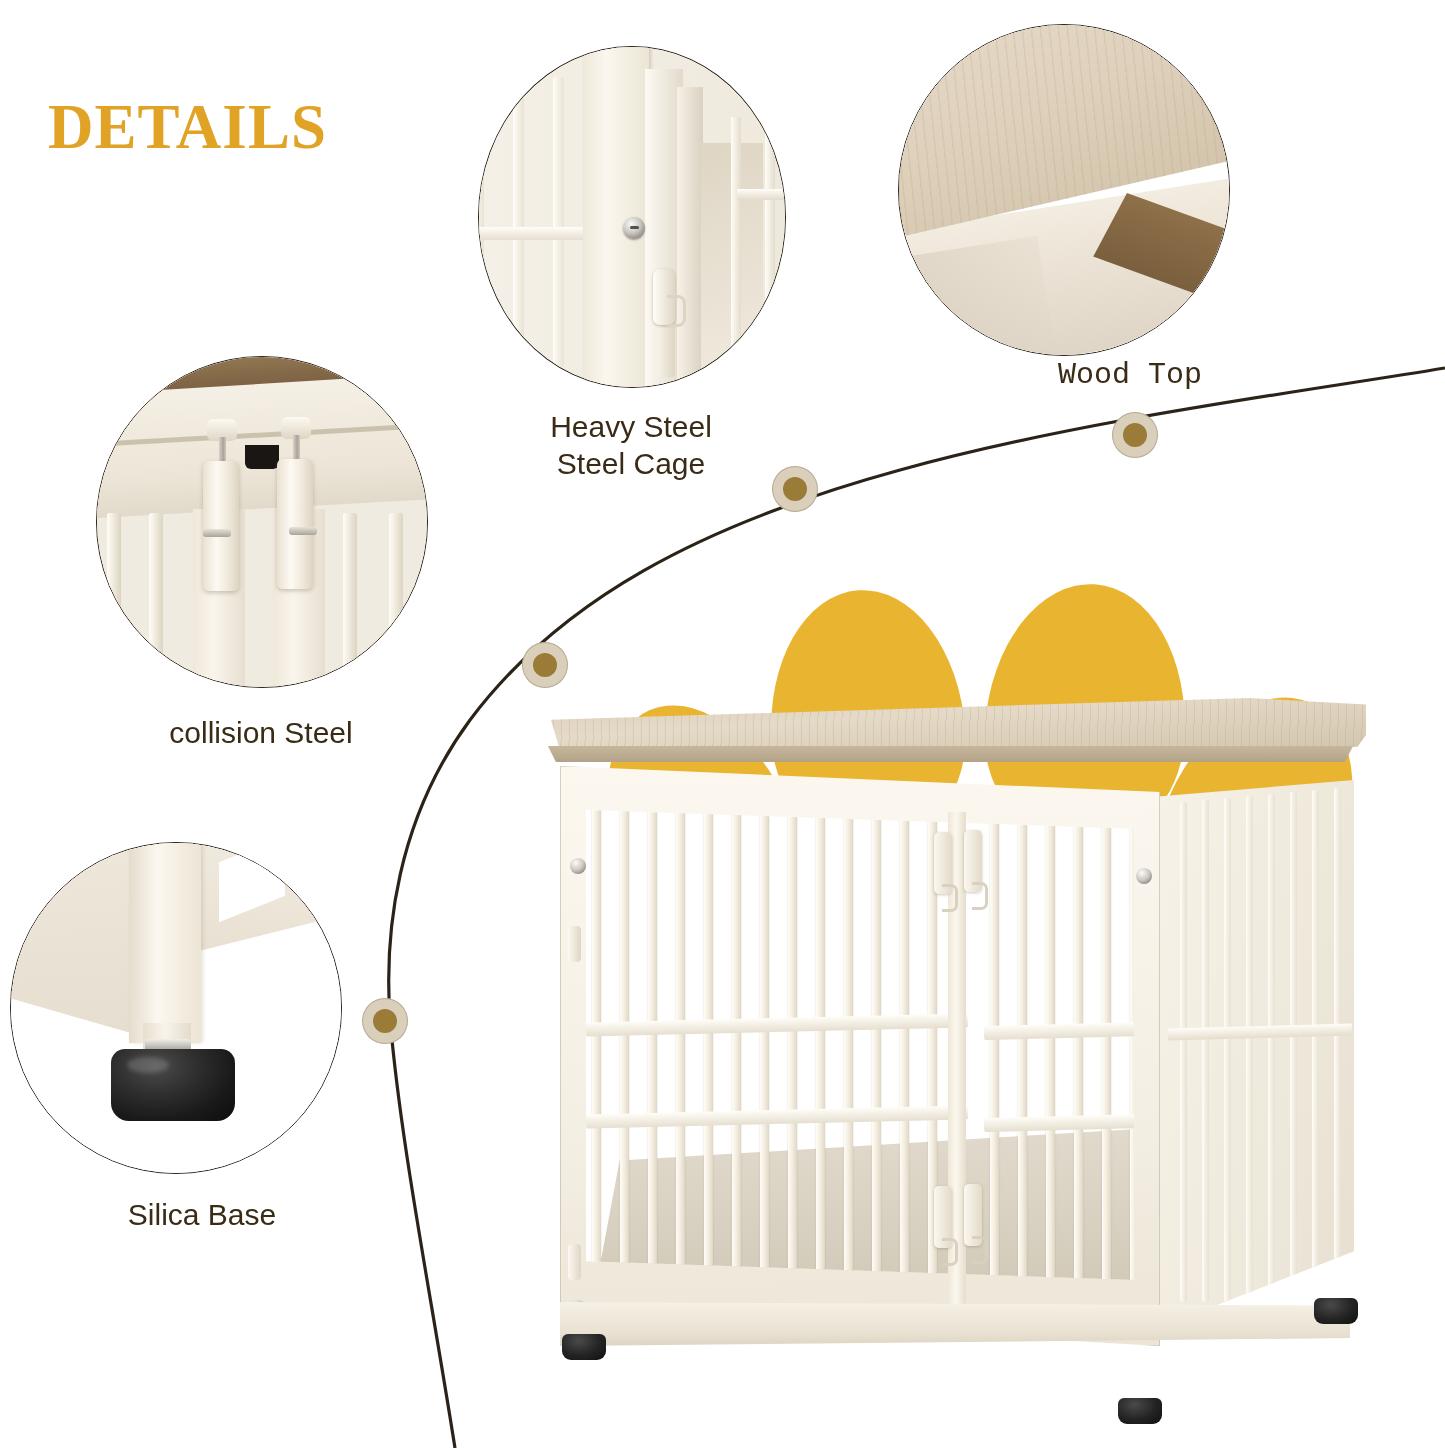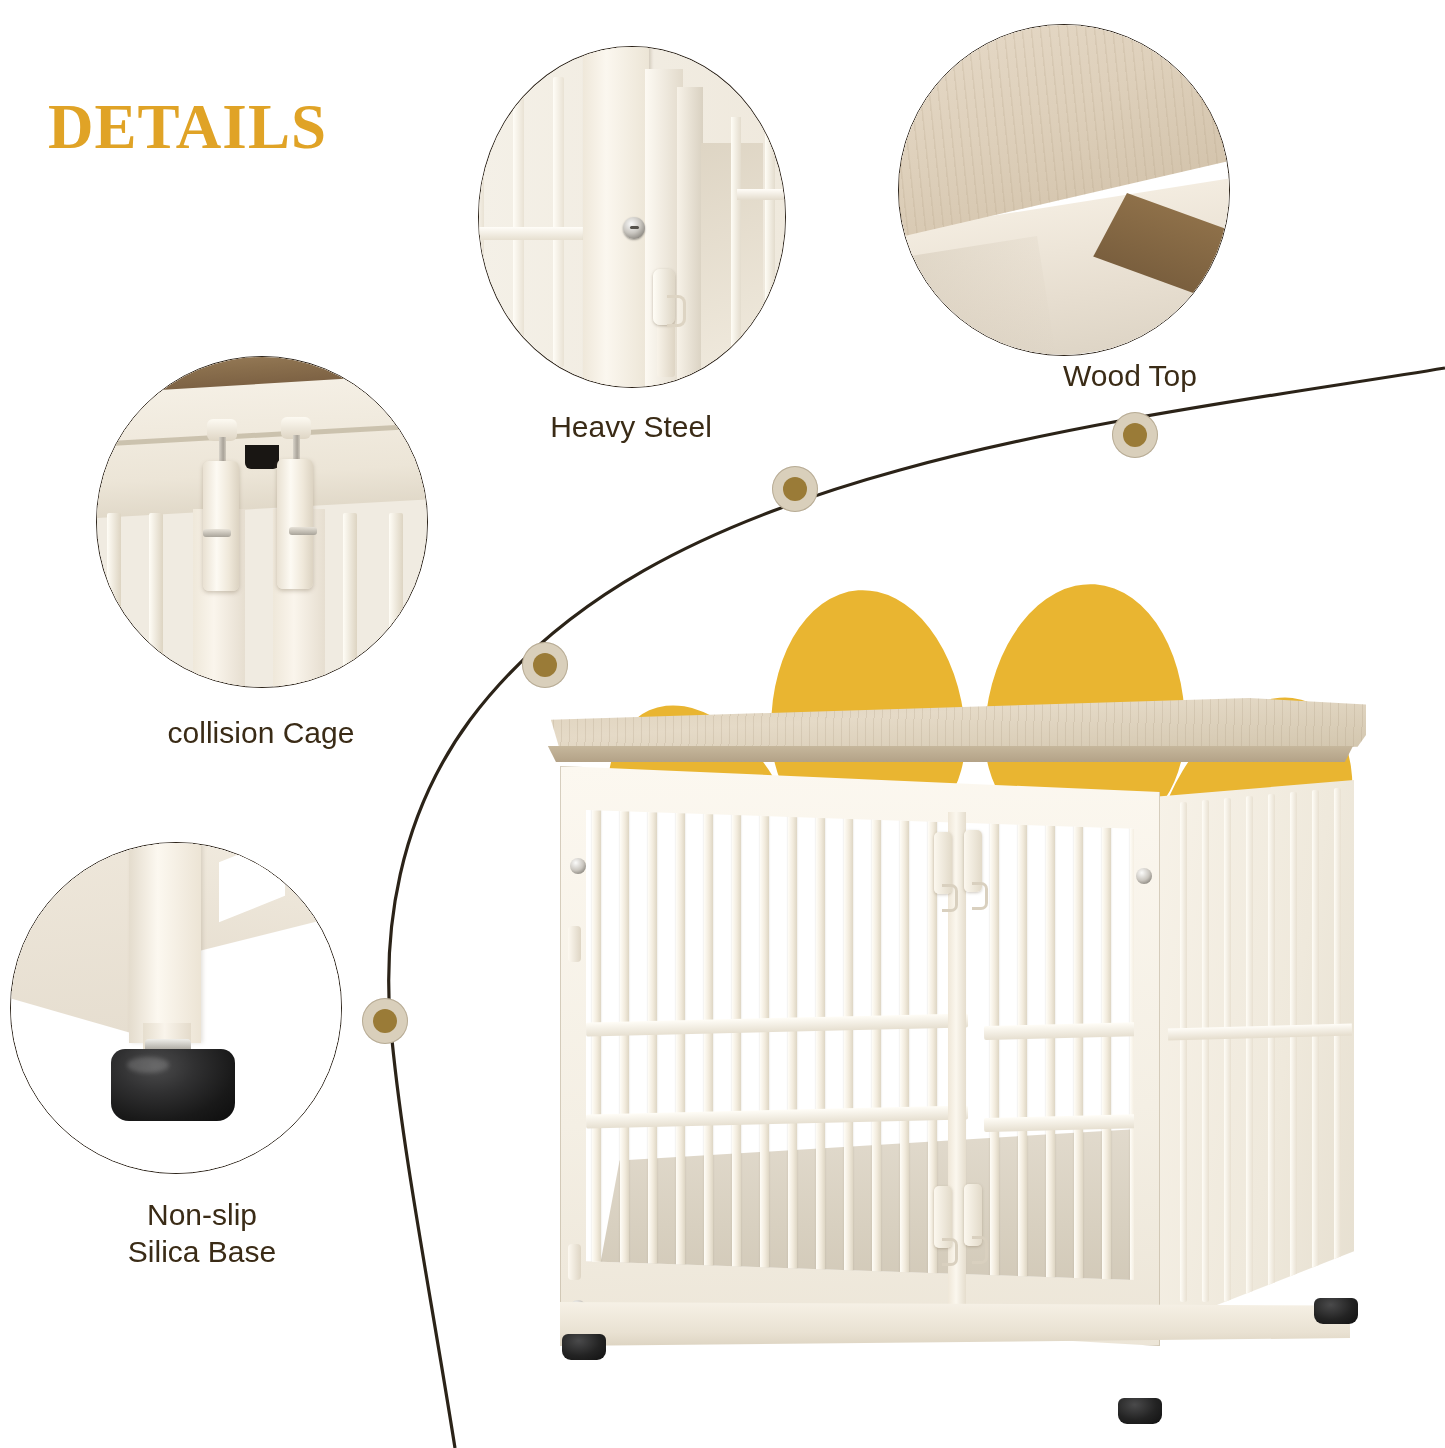--- a/index.html
+++ b/index.html
@@ -72,21 +72,21 @@
       transform:rotate(-13deg);transform-origin:0 0;}
   .wt-edge2{position:absolute;left:228px;top:168px;width:130px;height:72px;
       background:linear-gradient(180deg,#8e7049,#7a5f3e);
       transform:rotate(28deg) skewY(-8deg);transform-origin:0 0;}
   .wt-body{position:absolute;left:-40px;top:212px;width:440px;height:150px;
       background:linear-gradient(180deg,#f3ece0 0%,#e7ded0 60%,#ded5c6 100%);
       transform:rotate(-9deg);transform-origin:0 0;}
   .wt-shadow{position:absolute;left:-20px;top:236px;width:160px;height:120px;
       background:linear-gradient(120deg,rgba(200,188,168,.45),rgba(255,255,255,0));
       transform:rotate(-9deg);transform-origin:0 0;}
-  #cap-wood{left:985px;top:357px;width:290px;}
+  #cap-wood{left:985px;top:357px;width:290px;font-family:Liberation Mono, monospace;}
 
   
   #b-lock{left:96px;top:356px;width:330px;height:330px;}
   #b-lock .inner{position:absolute;inset:0;background:#f0ebe1;}
   .lk-wood{position:absolute;left:-20px;top:-6px;width:380px;height:44px;
       background:linear-gradient(180deg,#a08460 0%,#8a6f4d 60%,#7d6244 100%);
       transform:rotate(-3.5deg);transform-origin:0 0;}
   .lk-apron{position:absolute;left:-24px;top:22px;width:390px;height:140px;
       background:linear-gradient(180deg,#f6f1e7 0%,#ece5d7 75%,#e1d9c9 100%);
       transform:rotate(-3.2deg);transform-origin:0 0;}
@@ -263,20 +263,21 @@
       <div class="sc-rbar" style="left:286px"></div>
       <div class="sc-rrail"></div>
       <div class="sc-screw"></div>
       <div class="sc-latchpin"></div>
       <div class="sc-latch"></div>
       <div class="sc-latchhook"></div>
     </div>
   </div>
   <div class="caption" id="cap-steel">
     <div>Heavy Steel</div>
+    <div>Steel Cage</div>
   </div>
 
   <div class="bubble" id="b-wood">
     <div class="inner">
       <div class="wt-body"></div>
       <div class="wt-shadow"></div>
       <div class="wt-edge"></div>
       <div class="wt-edge2"></div>
       <div class="wt-top"></div>
     </div>
@@ -306,37 +307,36 @@
       <div class="lk-bolt" style="left:106px;top:104px;"></div>
       <div class="lk-tab" style="left:106px;top:172px;"></div>
 
       <div class="lk-knob" style="left:184px;top:60px;"></div>
       <div class="lk-rod" style="left:196px;top:78px;"></div>
       <div class="lk-bolt" style="left:180px;top:102px;"></div>
       <div class="lk-tab" style="left:192px;top:170px;"></div>
     </div>
   </div>
   <div class="caption" id="cap-lock">
-    <div>collision Cage</div>
+    <div>collision Steel</div>
   </div>
 
   <div class="bubble" id="b-base">
     <div class="inner">
       <div class="nb-panelL"></div>
       <div class="nb-panelR"></div>
       <div class="nb-notch"></div>
       <div class="nb-leg"></div>
       <div class="nb-legtaper"></div>
       <div class="nb-metal"></div>
       <div class="nb-foot"></div>
       <div class="nb-footshine"></div>
     </div>
   </div>
   <div class="caption" id="cap-base">
-    <div>Non-slip</div>
     <div>Silica Base</div>
   </div>
 
   <div class="scene">
 
     <div>
       <div class="paw-toe" id="toe-c"></div>
       <div class="paw-toe" id="toe-a"></div>
       <div class="paw-toe" id="toe-b"></div>
       <div class="paw-toe" id="toe-d"></div>

